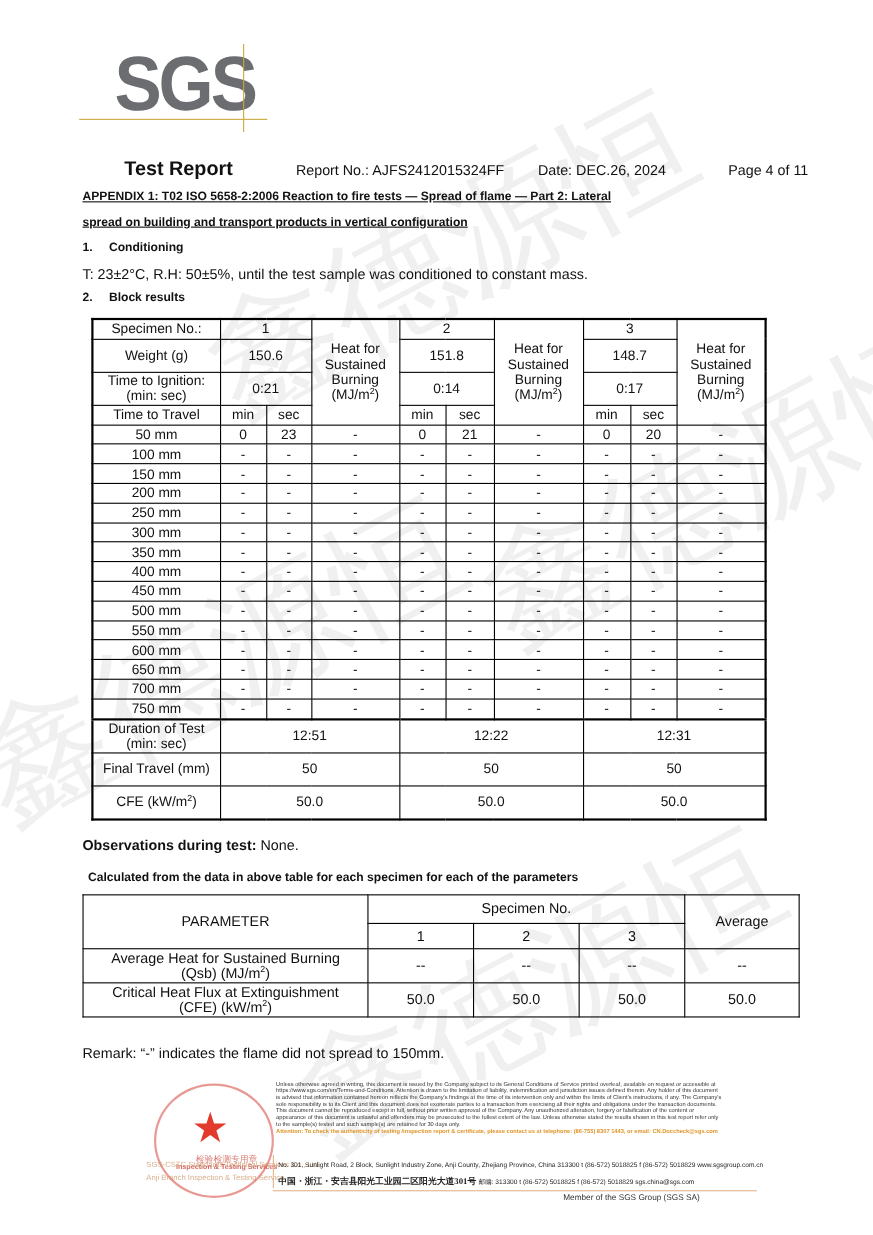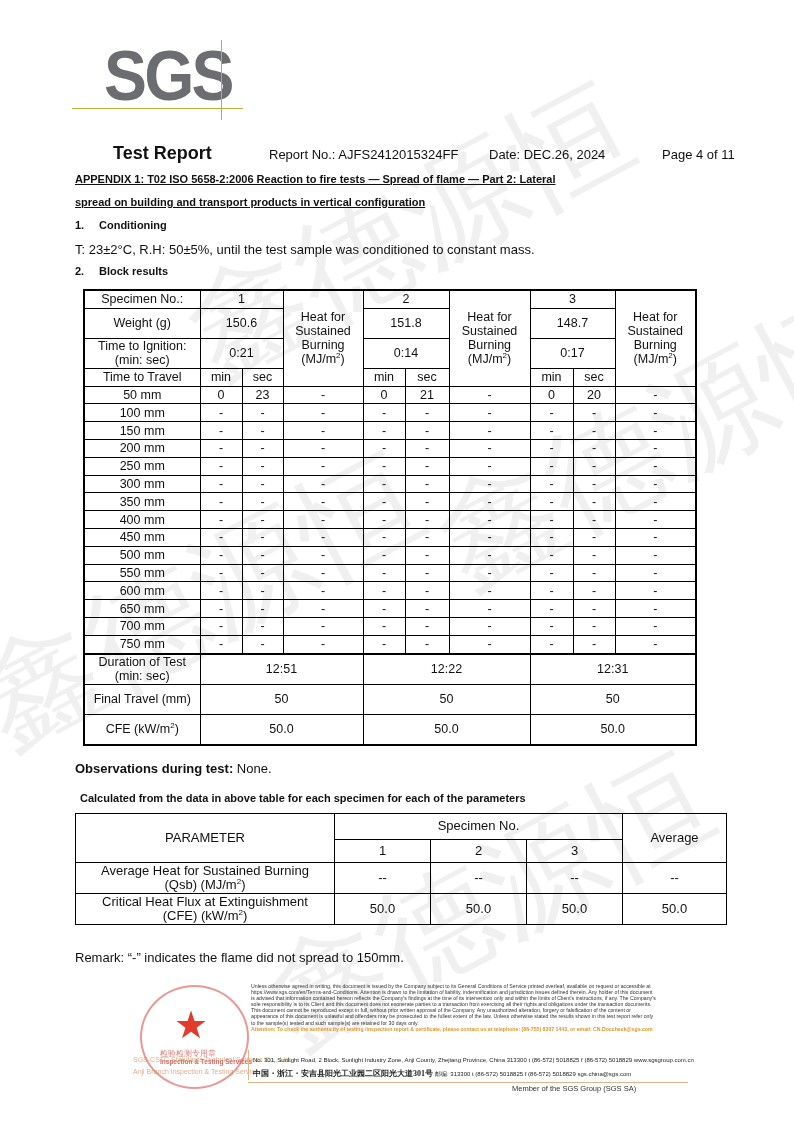--- a/index.html
+++ b/index.html
@@ -33,21 +33,21 @@
   #t2 { left:75px; top:813px; }
   #t2 td { font-size:13px; }
   sup { font-size:8px; line-height:0; }
   .footer-text { left:251px; top:983px; width:405px; font-size:5.2px; line-height:6.1px; color:#333; }
   .footer-attn { color:#e0962a; font-weight:bold; }
   .addr { font-size:6px; color:#222; }
   .addr-cn { font-size:8px; font-weight:bold; color:#222;font-family:Liberation Serif, serif; }
   .stamp { left:140px; top:985px; width:105px; height:100px; border-radius:50%;
            border:2px solid rgba(215,70,60,0.55); }
   .stamp-star { left:174px; top:1003px; font-size:38px; color:#e23b2c; }
-  .stamp-cn { left:160px; top:1048px; font-size:8px; color:rgba(200,70,60,0.7); }
+  .stamp-cn { left:178px; top:1048px; font-size:8px; color:rgba(200,70,60,0.7); }
   .stamp-en { left:160px; top:1058px; font-size:6.5px; color:rgba(200,70,60,0.8); font-weight:bold; }
   .stamp-l1 { left:133px; top:1056px; font-size:7px; color:rgba(200,140,90,0.7); }
   .stamp-l2 { left:133px; top:1068px; font-size:7px; color:rgba(200,140,90,0.7); }
   .foot-line { left:248px; top:1082px; width:440px; height:1px; background:#e3b48a; }
   .foot-vline { left:248px; top:1050px; width:1px; height:30px; background:#e3b48a; }
   .member { left:512px; top:1084px; font-size:7.5px; color:#333; }
 </style>
 </head>
 <body>
 

